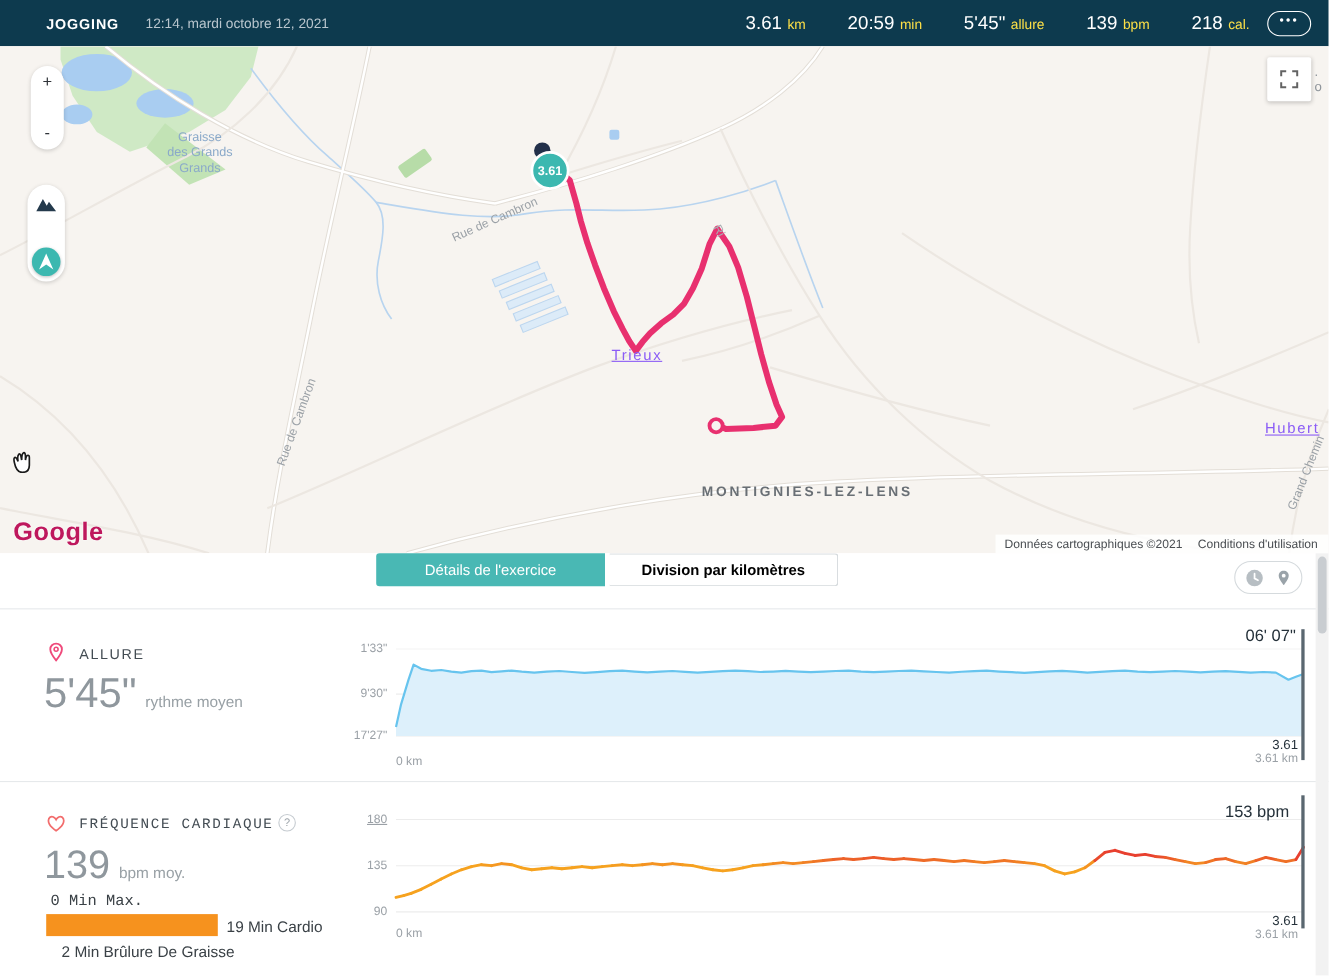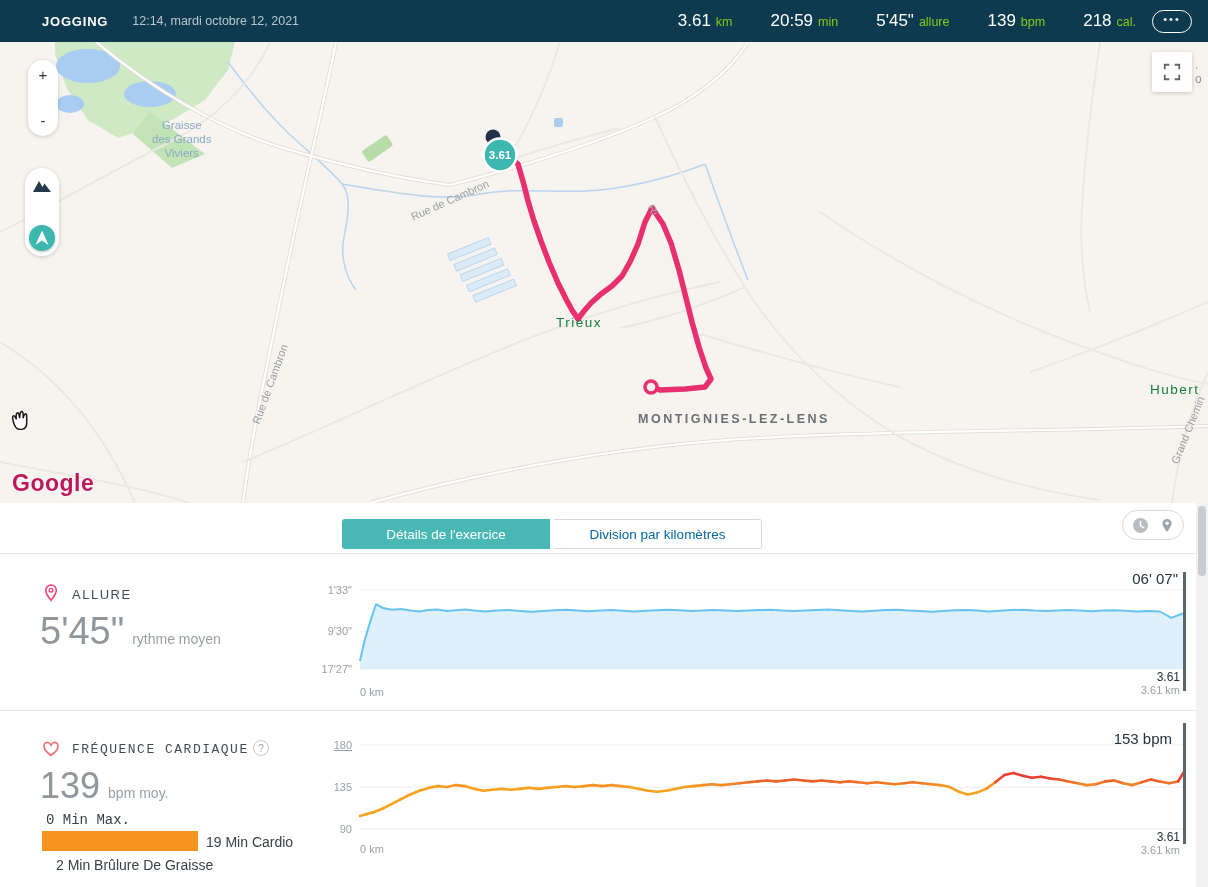--- a/index.html
+++ b/index.html
@@ -8,32 +8,32 @@
   #app { position:relative; width:1208px; height:887px; background:#fff; overflow:hidden; }
 
   
   .hdr { position:absolute; left:0; top:0; width:1208px; height:42px; background:#0d3a4e;
          display:flex; align-items:center; color:#fff; }
   .hdr-title { font-size:13px; font-weight:700; letter-spacing:.8px; margin-left:42px; }
   .hdr-date { font-size:12.5px; color:#b9c6ce; margin-left:24px; }
   .hdr-stats { margin-left:auto; display:flex; align-items:baseline; gap:38px; margin-right:16px; }
   .stat { display:flex; align-items:baseline; gap:5px; white-space:nowrap; }
   .stat .v { font-size:17px; color:#fff; }
-  .stat .u { font-size:12.5px; color:#84cc16; }
+  .stat .u { font-size:12.5px; color:#fde047; }
   .more-btn { width:40px; height:23px; border:1.5px solid #fff; border-radius:13px;
               display:flex; align-items:center; justify-content:center; margin-right:16px; cursor:pointer; }
   .more-btn span { color:#fff; font-size:11px; letter-spacing:2px; line-height:0; margin-top:-4px; }
 
   
   .map { position:absolute; left:0; top:42px; width:1208px; height:461px; background:#f7f4f0; overflow:hidden; }
   .map svg.base { position:absolute; left:0; top:0; }
   .maplabel { position:absolute; color:#9aa0a6; font-size:11px; white-space:nowrap; }
   .lbl-stream { color:#8aa9c9; font-size:11.5px; text-align:center; line-height:14px; }
-  .lbl-town  { color:#15803d; font-size:13.5px; letter-spacing:1.5px; }
-  .lbl-city  { color:#696f75; font-size:12.5px; font-weight:700; letter-spacing:2.5px; }
+  .lbl-town  { color:#8b5cf6; font-size:13.5px; letter-spacing:1.5px;text-decoration:underline; }
+  .lbl-city  { color:#696f75; font-size:12.5px; font-weight:700; letter-spacing:2.5px;margin-top:28px; }
   .attrib { position:absolute; right:0; bottom:0; height:17px; background:rgba(255,255,255,.85);
             display:flex; align-items:center; gap:14px; padding:0 10px 0 8px; font-size:11px; color:#4a4e52; }
   .google { position:absolute; left:12px; bottom:6px; font-size:23px; font-weight:700; color:#be185d;
             text-shadow:0 0 1px #fff, 0 0 2px #fff; letter-spacing:.5px; }
   .zoomctl { position:absolute; left:28px; top:18px; width:30px; height:76px; background:#fff; border-radius:15px;
              box-shadow:0 1px 4px rgba(0,0,0,.18); display:flex; flex-direction:column; align-items:center;
              justify-content:space-between; padding:8px 0; }
   .zoomctl .zb { width:100%; text-align:center; font-size:15px; color:#2f3338; cursor:pointer; line-height:14px; }
   .navctl { position:absolute; left:25px; top:126px; width:34px; height:88px; background:#fff; border-radius:17px;
             box-shadow:0 1px 4px rgba(0,0,0,.18); display:flex; flex-direction:column; align-items:center;
@@ -41,24 +41,24 @@
   .terrain-btn { width:22px; height:16px; cursor:pointer; }
   .recenter-btn { width:26px; height:26px; border-radius:50%; background:#3cb8b0; display:flex;
                   align-items:center; justify-content:center; cursor:pointer; box-shadow:0 1px 3px rgba(0,0,0,.25); }
   .fs-btn { position:absolute; left:1152px; top:10px; width:40px; height:40px; background:#fff; border-radius:2px;
             box-shadow:0 1px 4px rgba(0,0,0,.2); display:flex; align-items:center; justify-content:center; cursor:pointer; }
   .edge-frag { position:absolute; left:1195px; top:16px; font-size:12px; color:#8f959b; }
   .hand-cursor { position:absolute; left:7px; top:362px; }
 
   
   .tabbar { position:absolute; left:0; top:503px; width:1208px; height:50px; background:#fff; }
-  .tab { position:absolute; top:16px; height:30px; width:208px; font-size:13.5px; font-weight:500;
+  .tab { position:absolute; top:0; height:30px; width:208px; font-size:13.5px; font-weight:500;
          display:flex; align-items:center; justify-content:center; cursor:pointer; }
   .tab.active { left:342px; background:#49b8b4; color:#fff; border-radius:3px 0 0 3px; }
-  .tab.inactive { left:554px; background:#fff; color:#0369a1; border:1px solid #d5dadd; border-left:none; border-radius:0 3px 3px 0; }
+  .tab.inactive { left:554px; background:#fff; color:#000000; border:1px solid #d5dadd; border-left:none; border-radius:0 3px 3px 0;font-weight:bold; }
   .viewtoggle { position:absolute; left:1122px; top:7px; width:62px; height:30px; border:1px solid #d5dadd;
                 border-radius:16px; background:#fff; display:flex; align-items:center; justify-content:center; gap:11px; }
   .divider { position:absolute; left:0; width:1208px; height:1px; background:#e6e9eb; }
 
   
   .sec-label { position:absolute; font-size:13px; color:#434c53; letter-spacing:1.5px; font-weight:500; }
   .bigval { position:absolute; font-size:38px; color:#8f979d; font-weight:400; }
   .bigval small { font-size:14px; color:#98a0a5; font-weight:400; letter-spacing:0; margin-left:8px; }
   .tick { position:absolute; font-size:11px; color:#9aa0a6; }
   .tick.ylab { width:60px; text-align:right; }
@@ -169,21 +169,21 @@
       <circle id="route-end" r="7.5" fill="#23304a" cx="493" cy="95"></circle>
       <g>
         <circle id="marker-circle" r="16.5" fill="#3cb8b0" stroke="#ffffff" stroke-width="2.5" cx="500" cy="113"></circle>
         <text id="marker-text" fill="#ffffff" font-size="11.5" font-weight="700" text-anchor="middle" font-family="Liberation Sans, sans-serif" x="500" y="117">3.61</text>
       </g>
     </svg>
 
     <div class="maplabel lbl-stream" style="left:152px; top:76px;">
       <div>Graisse</div>
       <div>des Grands</div>
-      <div>Viviers</div>
+      <div>Grands</div>
     </div>
     <div class="maplabel" style="left:408px; top:152px; transform:rotate(-24deg);">Rue de Cambron</div>
     <div class="maplabel" style="left:228px; top:336px; transform:rotate(-70deg); transform-origin:center;">Rue de Cambron</div>
     <div class="maplabel" style="left:648px; top:162px; transform:rotate(62deg); color:#a8adb2;">Ri</div>
     <div class="maplabel lbl-town" style="left:556px; top:273px;">Trieux</div>
     <div class="maplabel lbl-city" style="left:638px; top:370px;">MONTIGNIES-LEZ-LENS</div>
     <div class="maplabel lbl-town" style="left:1150px; top:340px;text-align:right;">Hubert</div>
     <div class="maplabel" style="left:1152px; top:382px; transform:rotate(-68deg);">Grand Chemin</div>
     <div class="edge-frag">. o</div>
 
@@ -210,20 +210,24 @@
             <path d="M8,19 H3 V14"></path>
         </g>
       </svg>
     </div>
 
     <svg class="hand-cursor" width="24" height="26" viewBox="0 0 20 22">
       <path d="M5,14 C4,10 5.5,9 6.8,11 L7.8,13 C6.8,7 9.5,6 10,9 L10.6,12 C10.6,5 13.5,5 13.5,9 L13.5,12 C14.5,7 16.5,8 16.5,10 L16.5,16 C16.5,20 14.5,21.5 11,21.5 C8,21.5 6,19 5,14 Z" fill="#ffffff" stroke="#1a1a1a" stroke-width="1.3"></path>
     </svg>
 
     <div class="google">Google</div>
+    <div class="attrib">
+      <span>Données cartographiques ©2021</span>
+      <span>Conditions d'utilisation</span>
+    </div>
   </div>
 
   <div class="tabbar">
     <div class="tab active">Détails de l'exercice</div>
     <div class="tab inactive">Division par kilomètres</div>
     <div class="viewtoggle">
       <svg width="17" height="17" viewBox="0 0 17 17">
         <circle cx="8.5" cy="8.5" r="7.5" fill="#b7bec3"></circle>
         <path d="M8.5,4.5 V8.8 L11.6,10.6" fill="none" stroke="#ffffff" stroke-width="1.6" stroke-linecap="round"></path>
       </svg>

